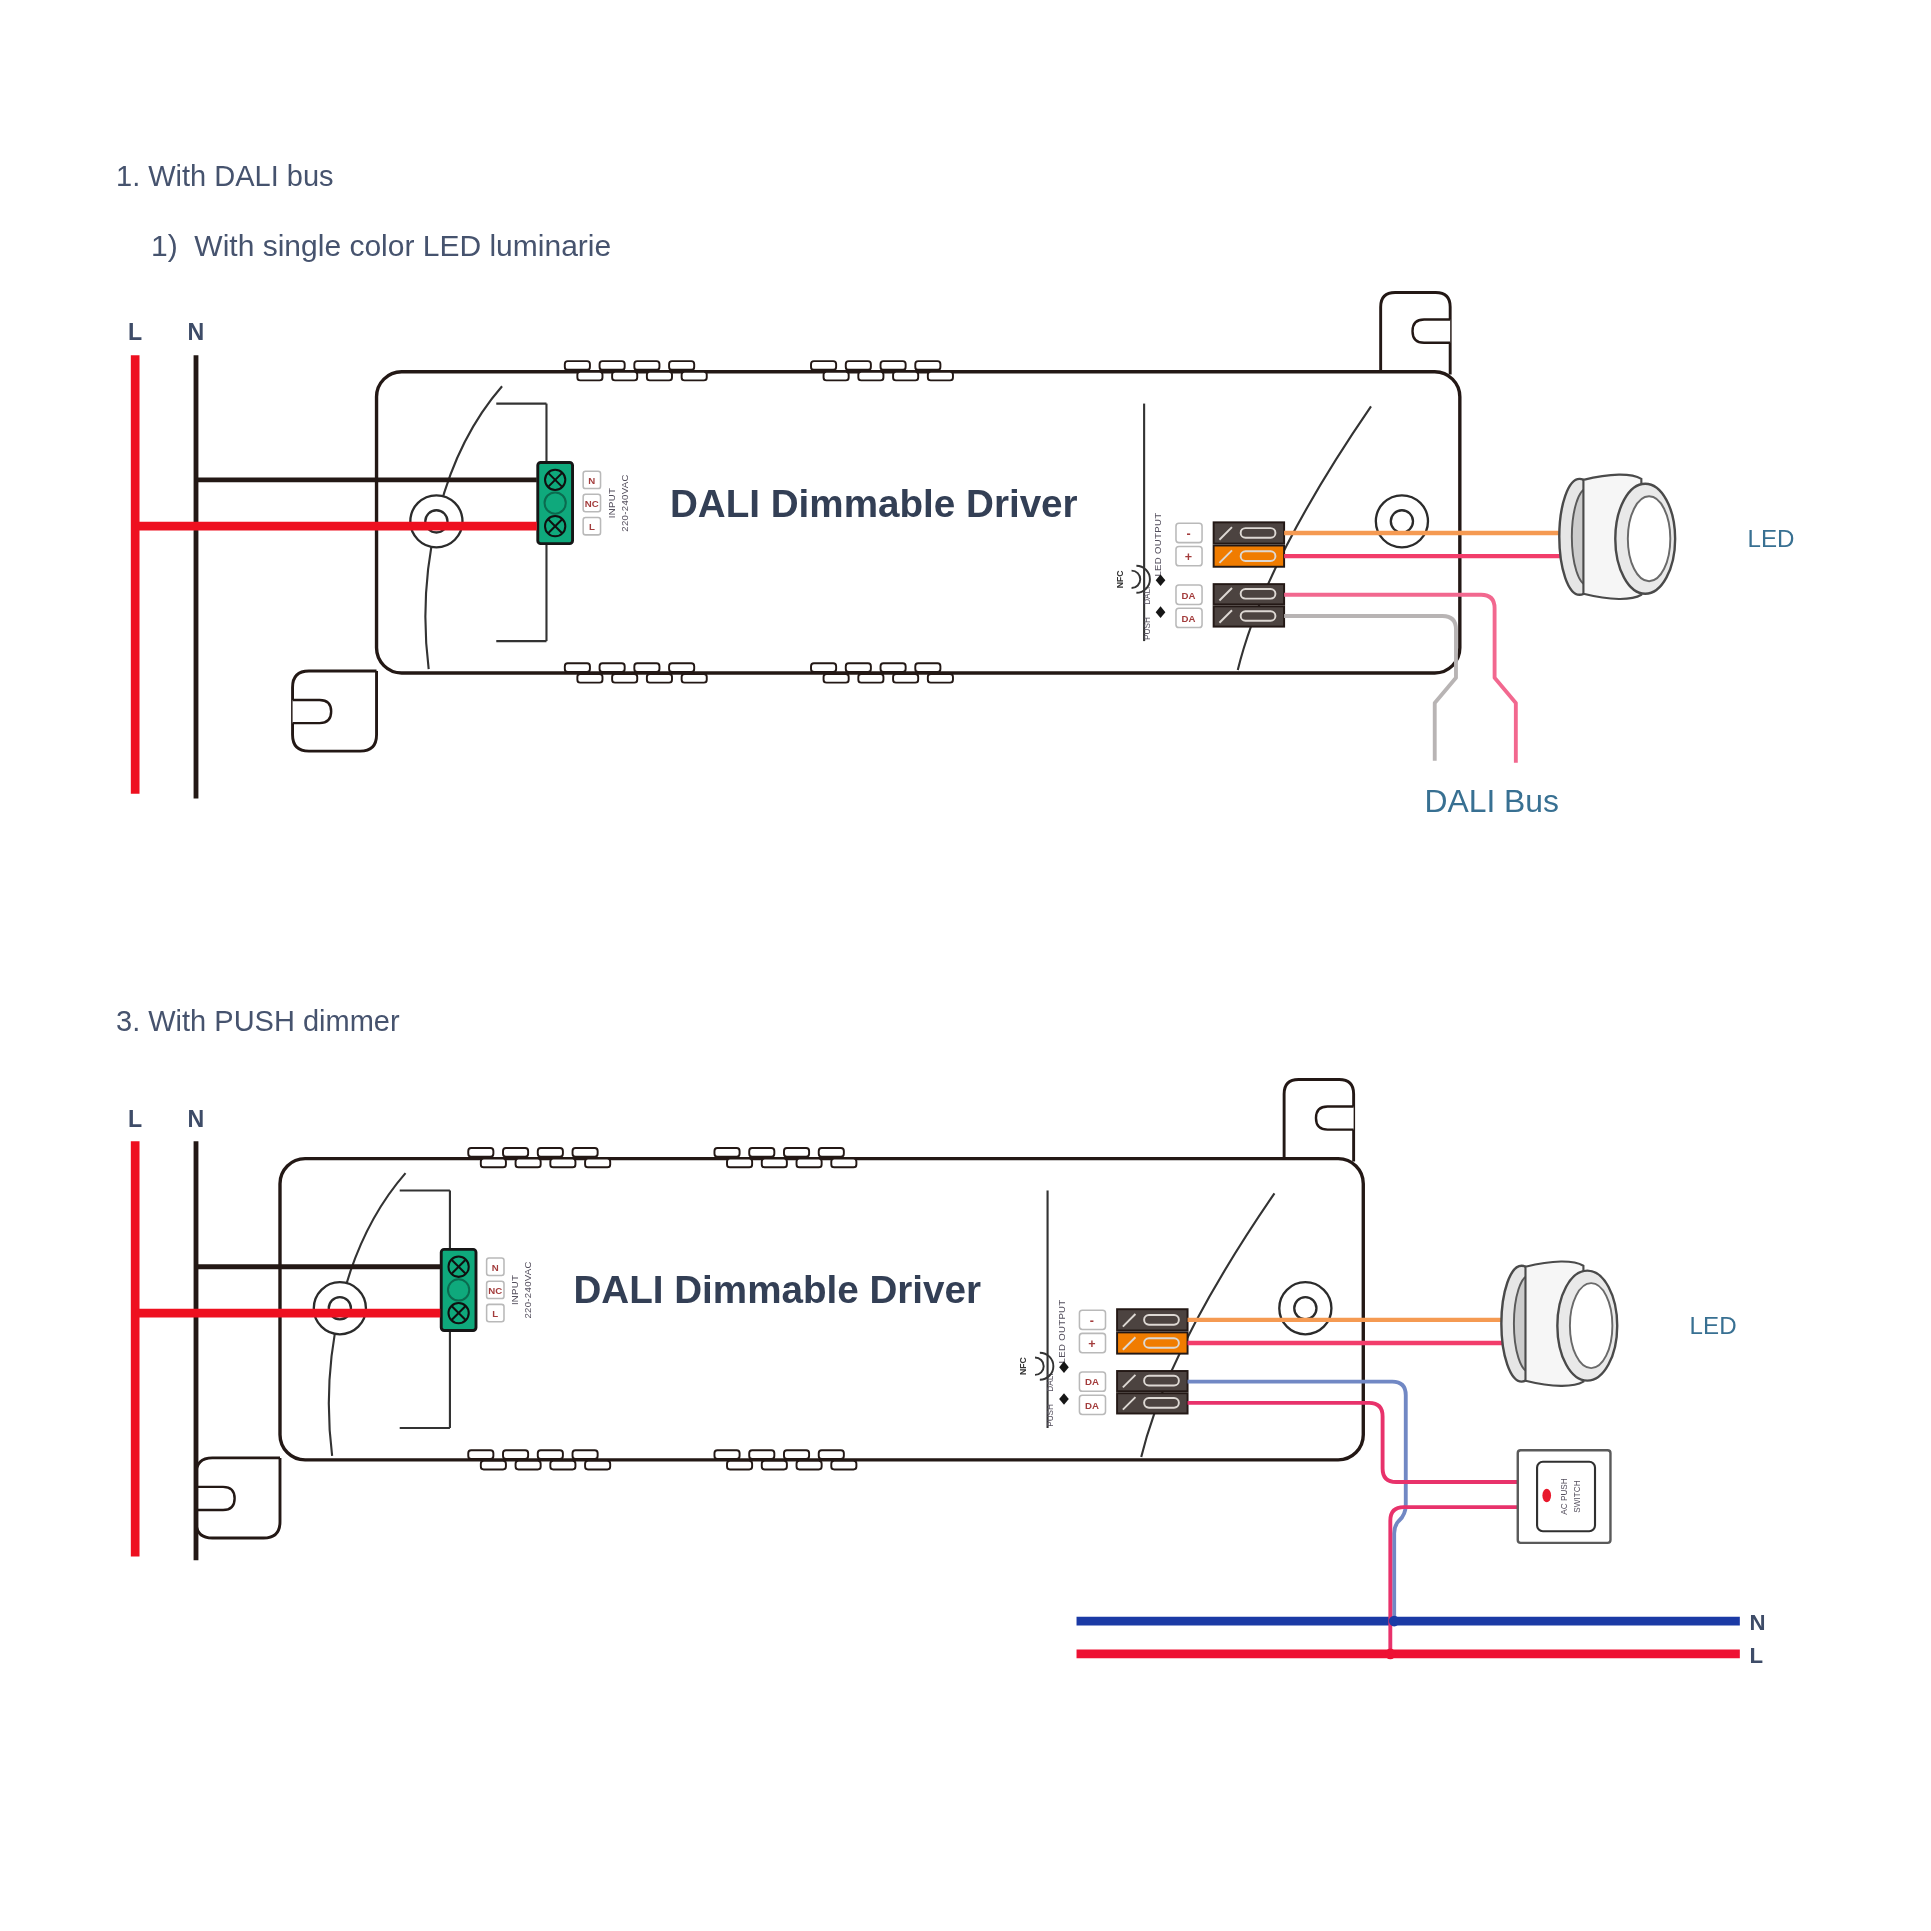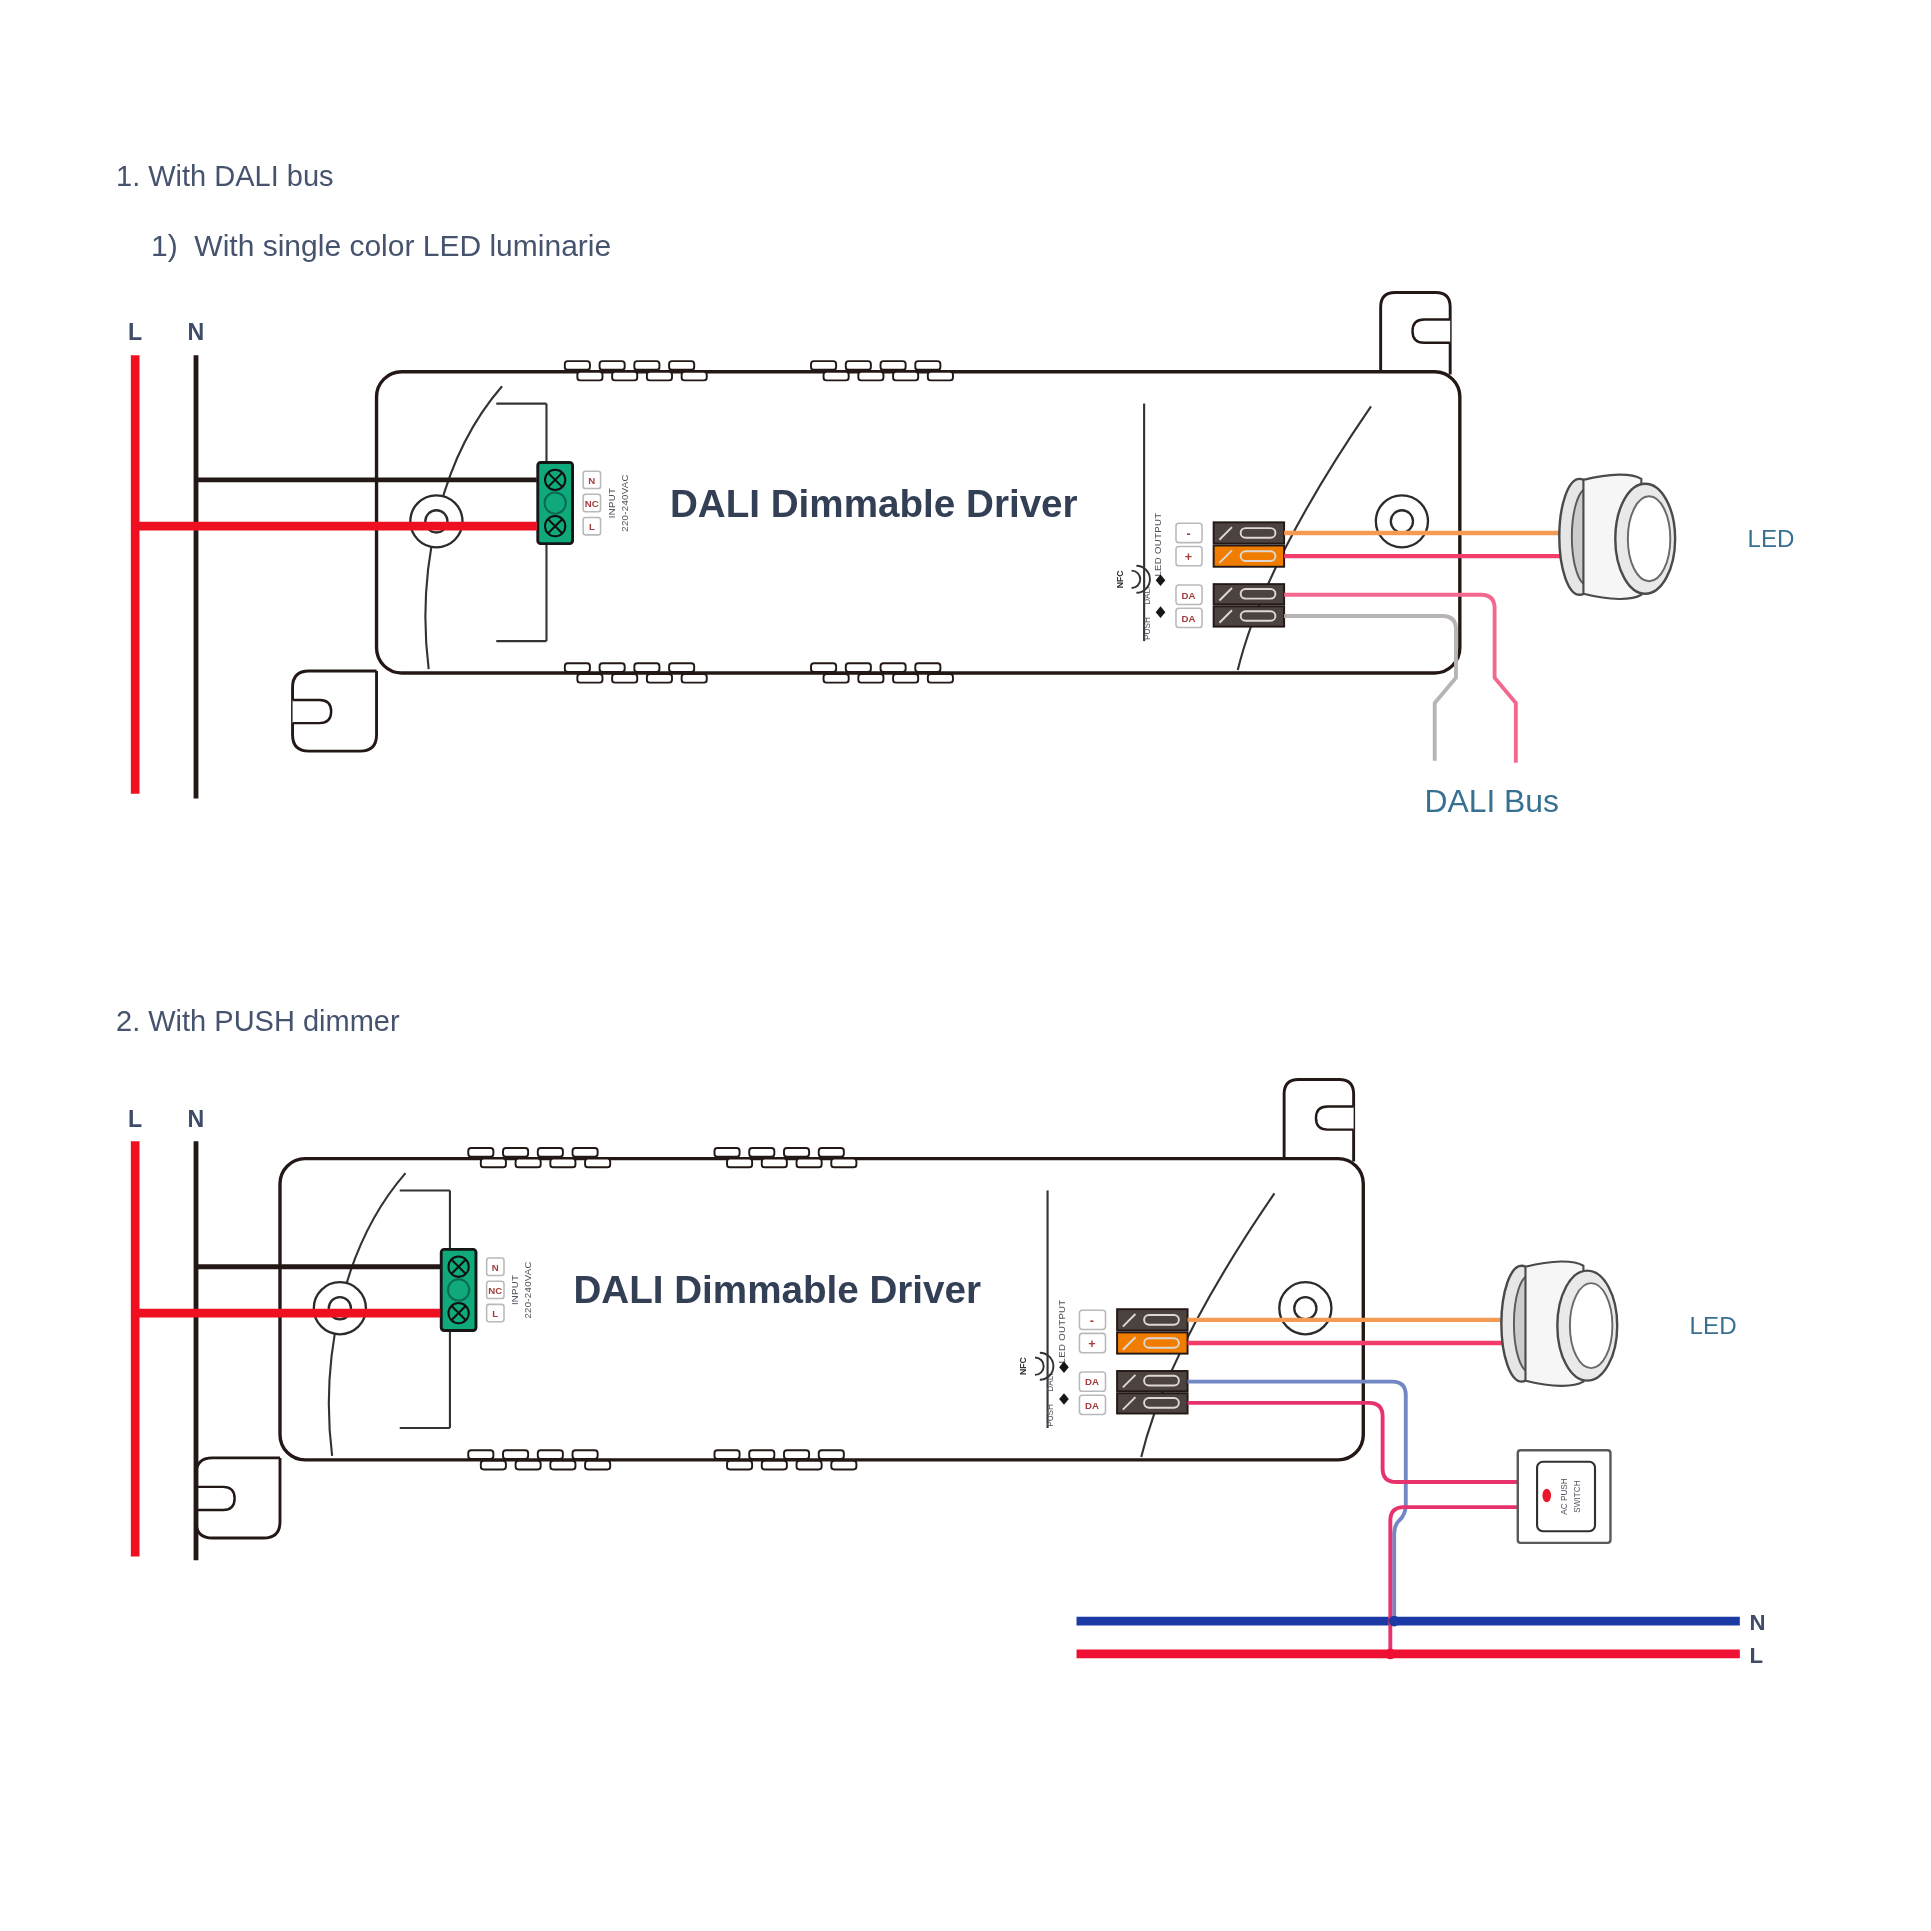--- a/index.html
+++ b/index.html
@@ -22,21 +22,21 @@
   .dali-bus-label{font-size:33px;fill:#387092;text-anchor:middle;}
   .bus-label{font-size:23px;font-weight:bold;fill:#3e4c68;}
 </style>
 </head>
 <body>
 
 <div class="canvas">
 
   <div class="h" style="left:116px;top:160px;font-size:29px">1. With DALI bus</div>
   <div class="h" style="left:151px;top:229px;font-size:30px">1)  With single color LED luminarie</div>
-  <div class="h" style="left:116px;top:1005px;font-size:29px">2. With PUSH dimmer</div>
+  <div class="h" style="left:116px;top:1005px;font-size:29px">3. With PUSH dimmer</div>
 
   <svg width="1931" height="1931" viewBox="0 0 2000 2000">
     <defs>
       <g id="slots" fill="#fff" stroke="#231815" stroke-width="2">
         <rect x="0" y="0" width="26" height="9" rx="3"></rect>
           <rect x="36" y="0" width="26" height="9" rx="3"></rect>
         <rect x="72" y="0" width="26" height="9" rx="3"></rect>
           <rect x="108" y="0" width="26" height="9" rx="3"></rect>
         <rect x="13" y="11" width="26" height="9" rx="3"></rect>
           <rect x="49" y="11" width="26" height="9" rx="3"></rect>

